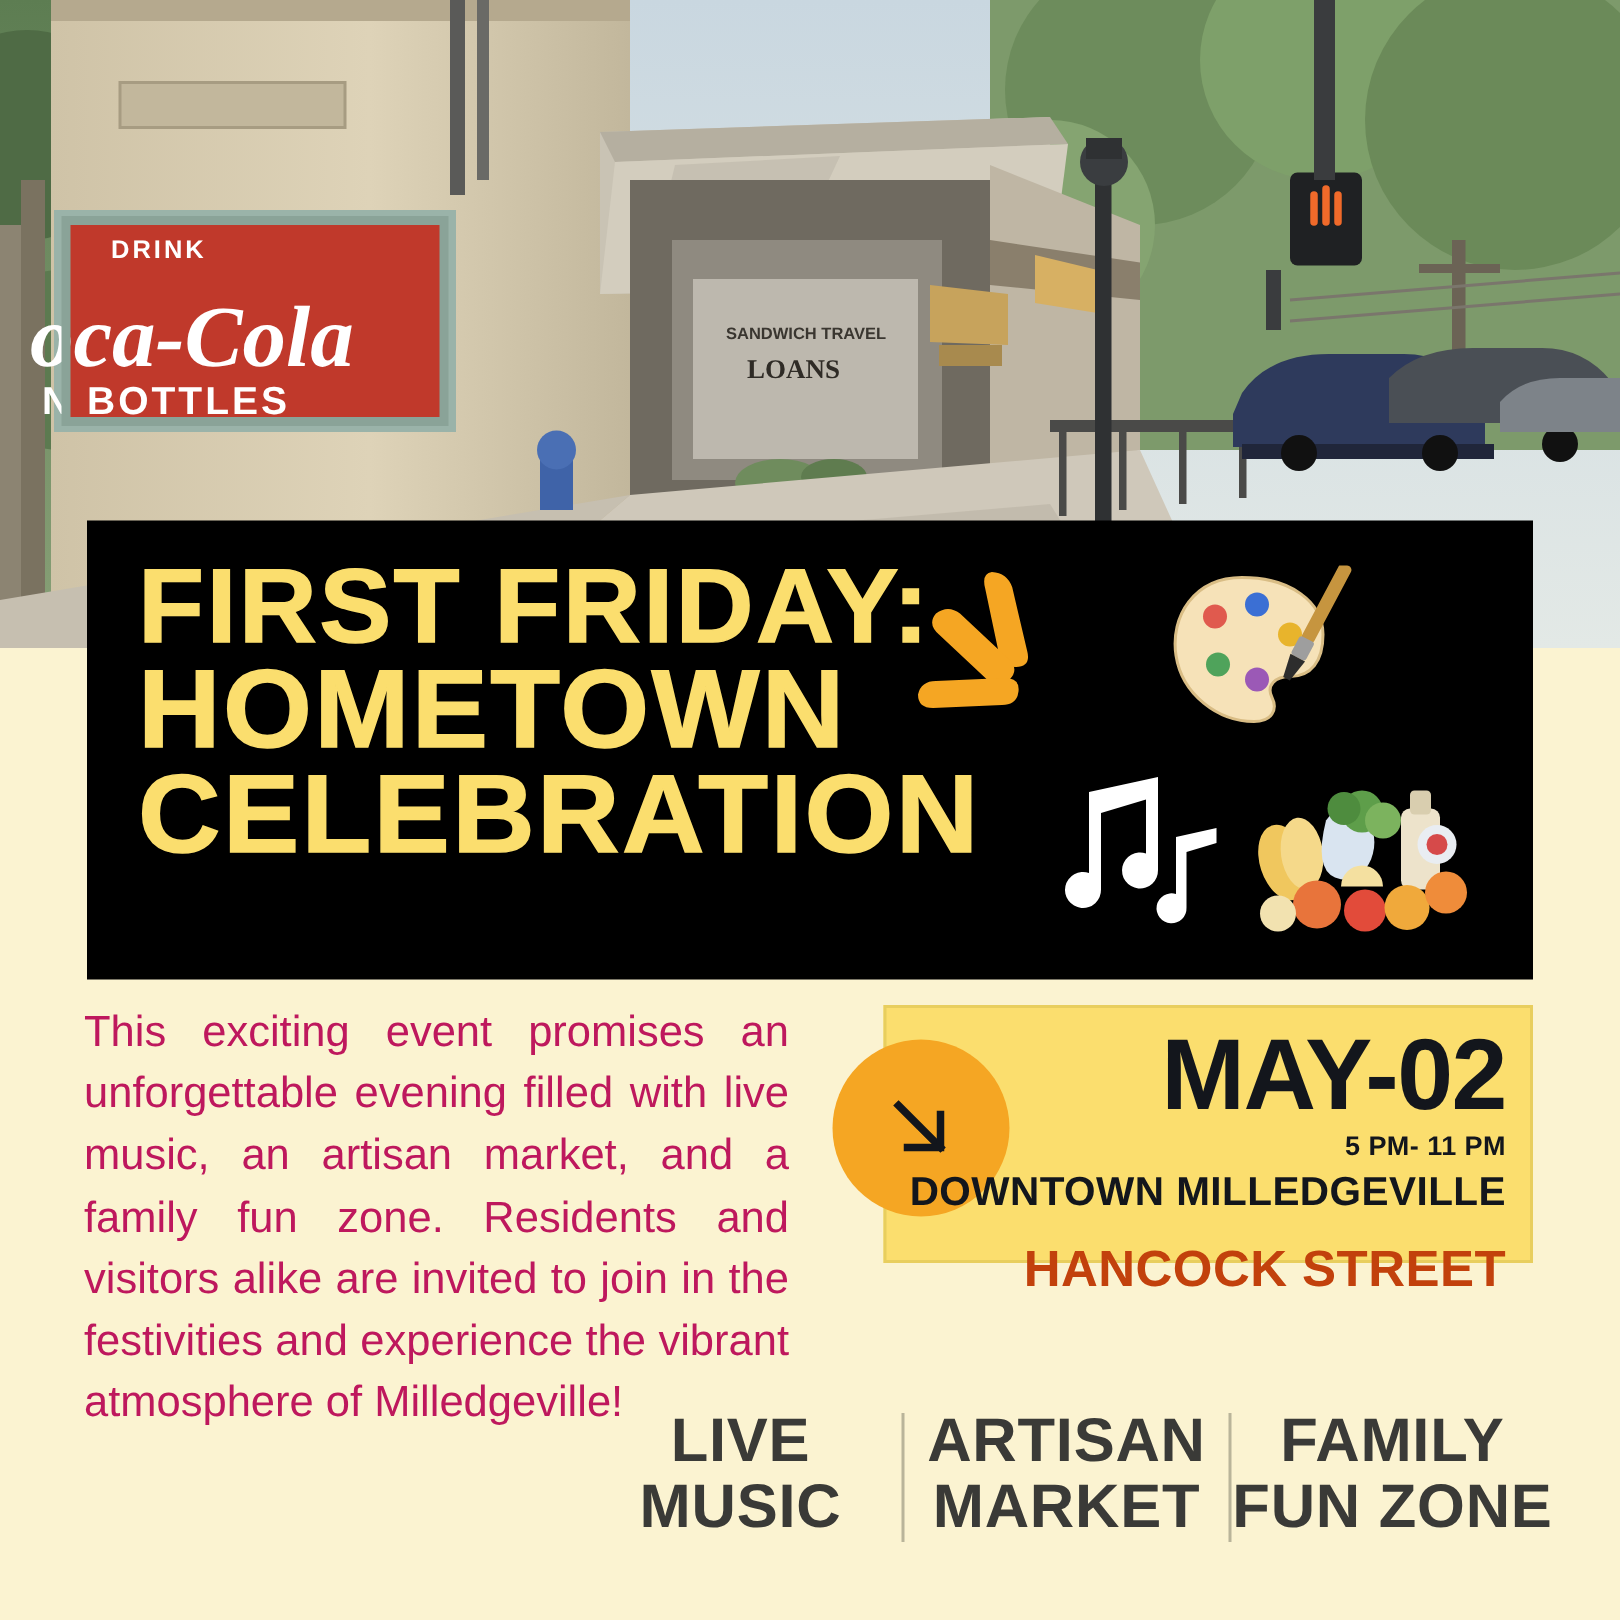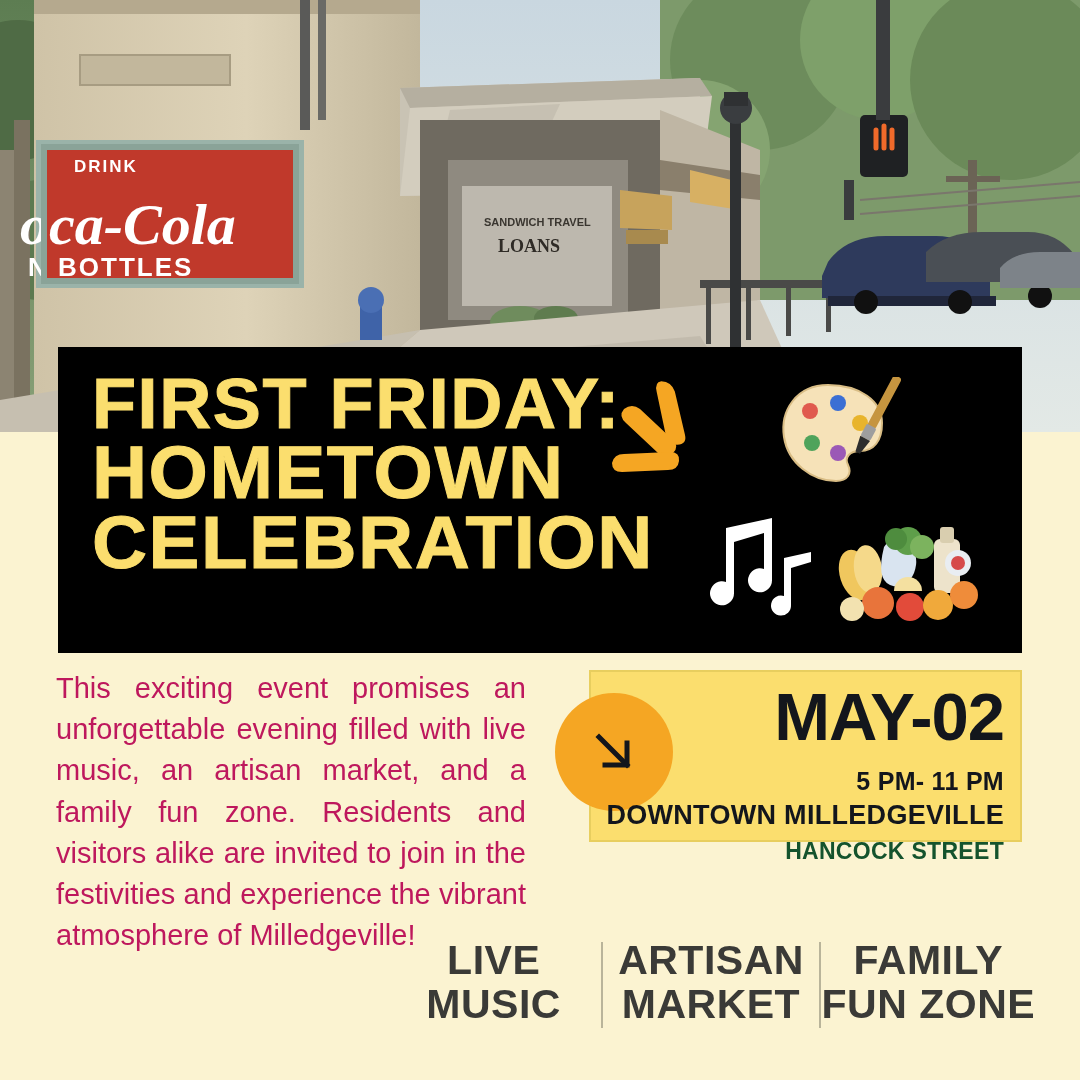--- a/index.html
+++ b/index.html
@@ -95,39 +95,39 @@
     text-align: right;
   }
   .date-main {
     font-size: 67px;
     font-weight: bold;
     letter-spacing: -1px;
     color: #13161C;
     line-height: 1.05;
   }
   .date-time {
-    font-size: 25px;
+    font-size: 18px;
     font-weight: bold;
     color: #13161C;
     letter-spacing: 0.3px;
-    margin-top: 15px;
+    margin-top: 2px;
   }
   .date-place1 {
     font-size: 27px;
     font-weight: bold;
     color: #13161C;
     letter-spacing: 0.3px;
     margin-top: 4px;
   }
   .date-place2 {
-    font-size: 23px;
-    font-weight: bold;
-    color: #14532d;
+    font-size: 34px;
+    font-weight: bold;
+    color: #c2410c;
     letter-spacing: 0.3px;
-    margin-top: 7px;
+    margin-top: 17px;
   }
 
   
   .features {
     position: absolute;
     left: 386px; top: 938px;
     width: 650px; height: 106px;
     display: flex;
     align-items: flex-start;
   }

